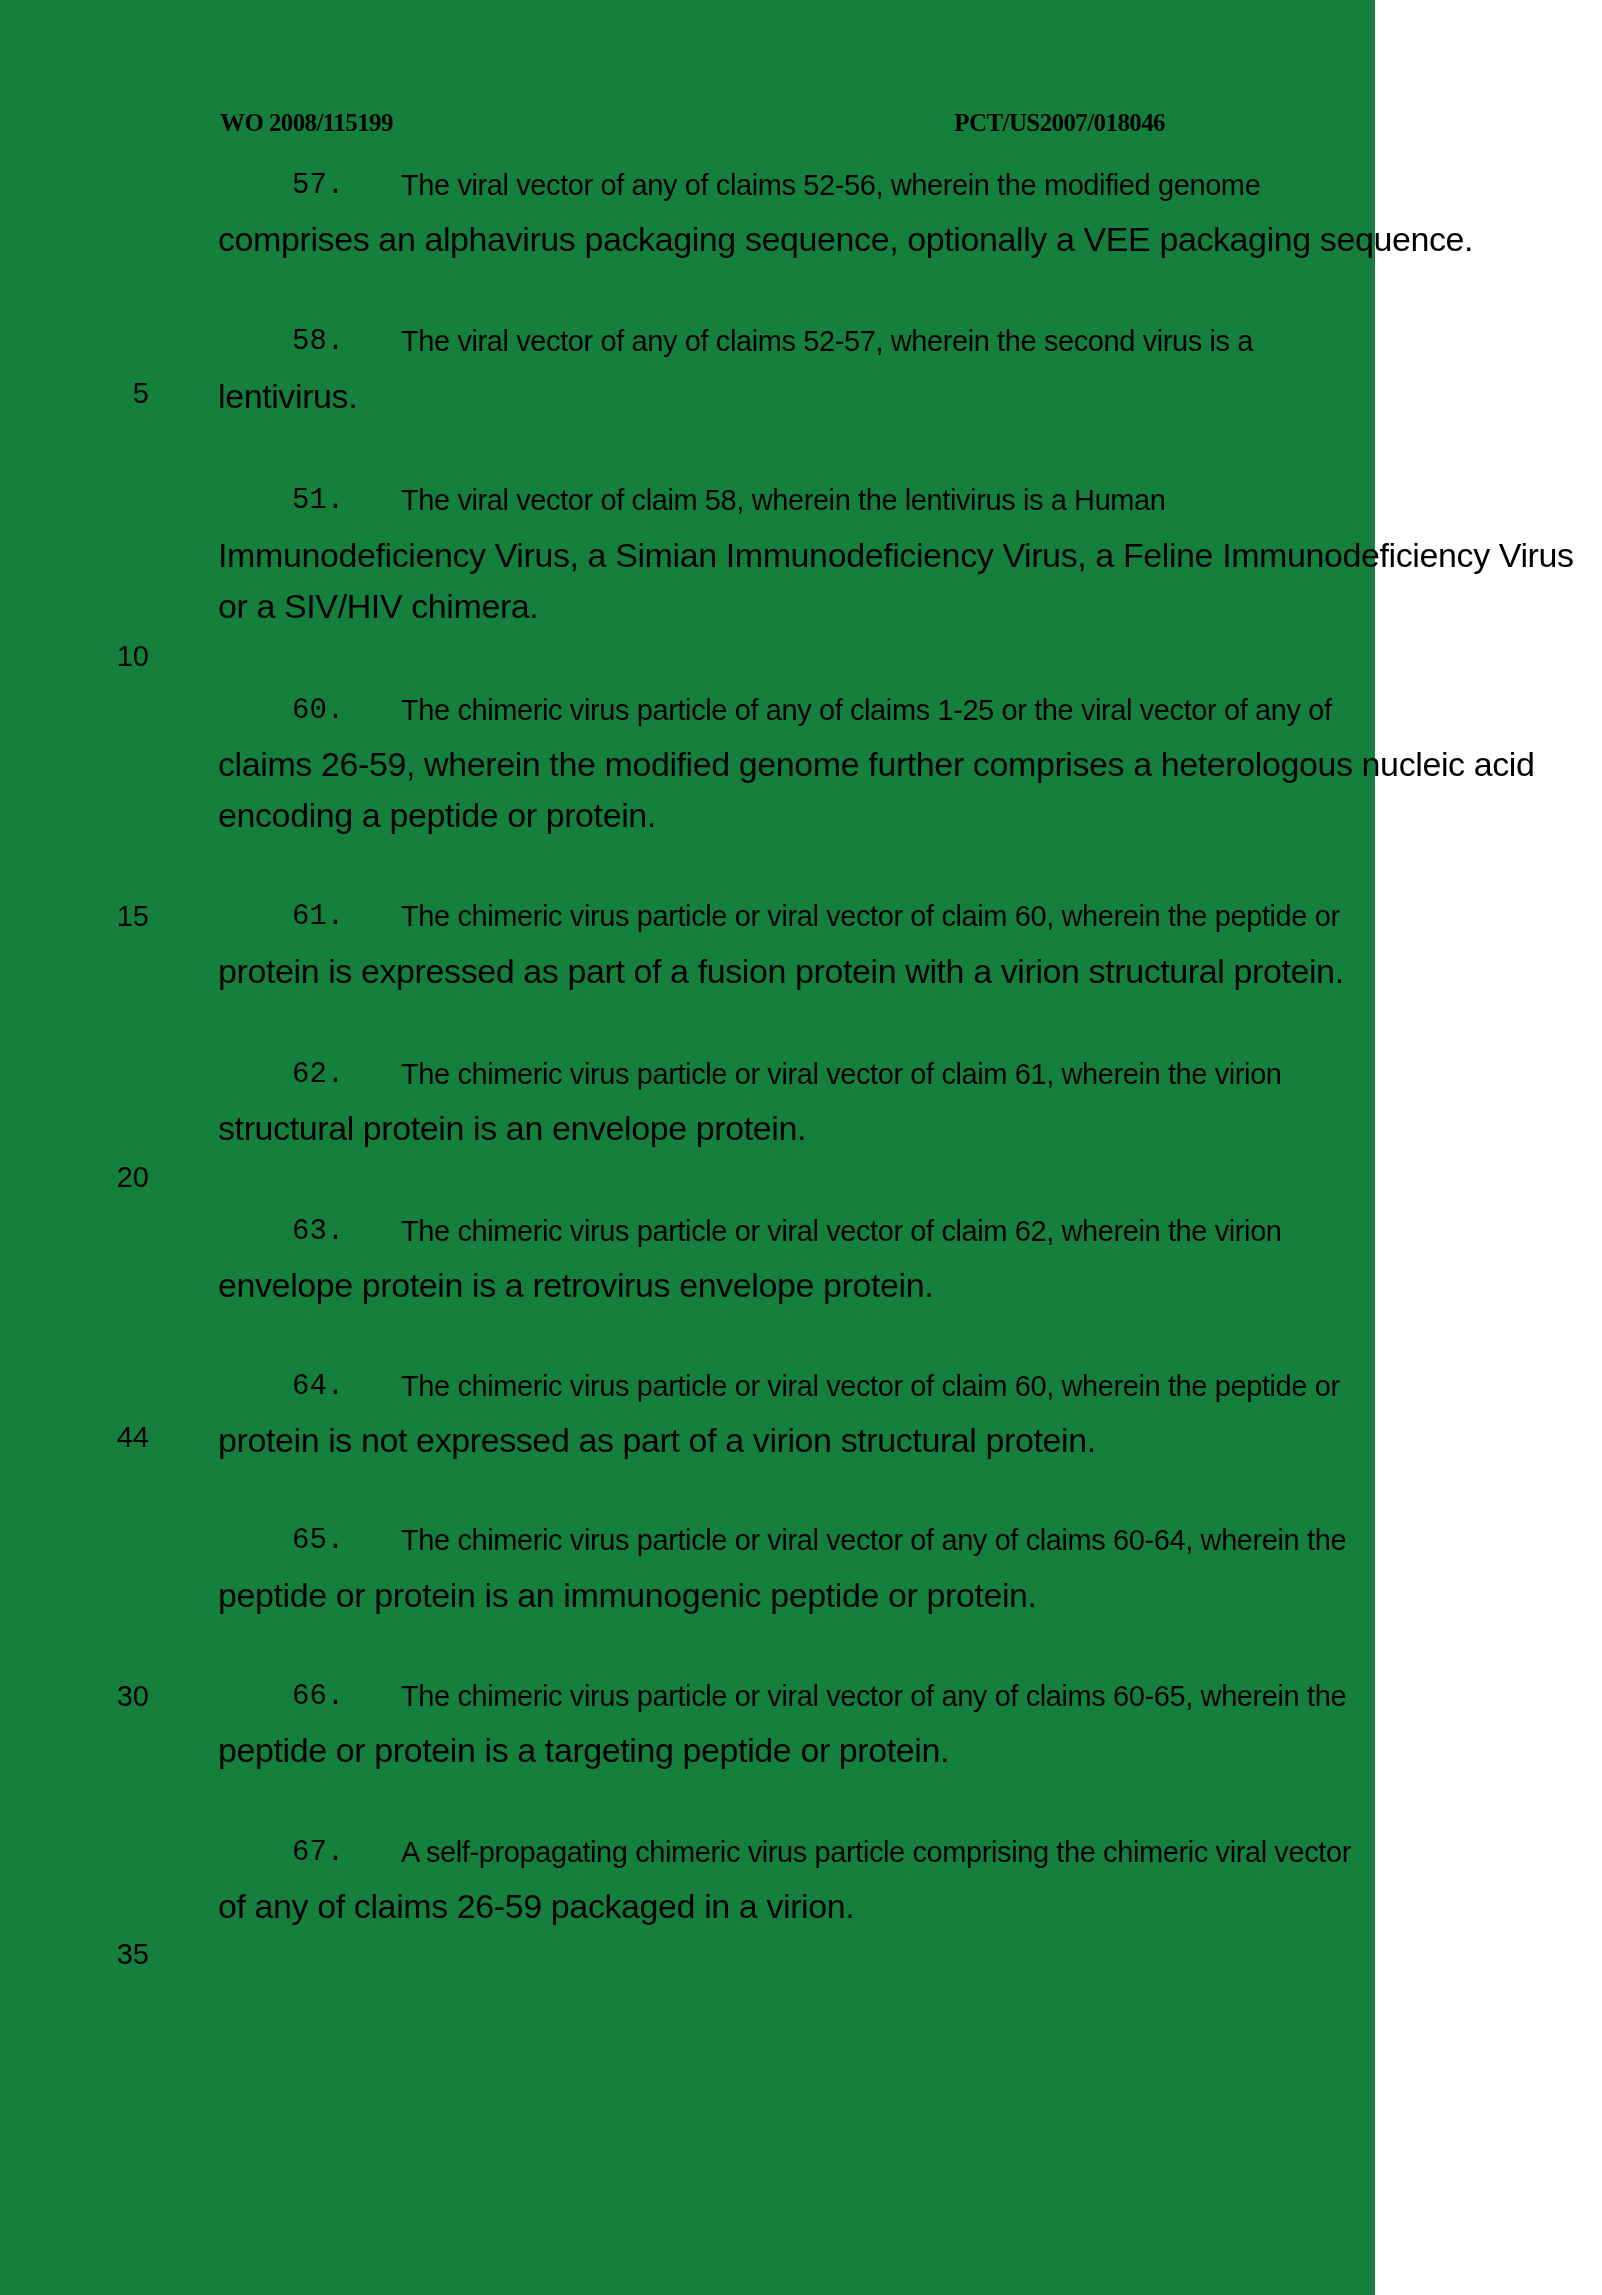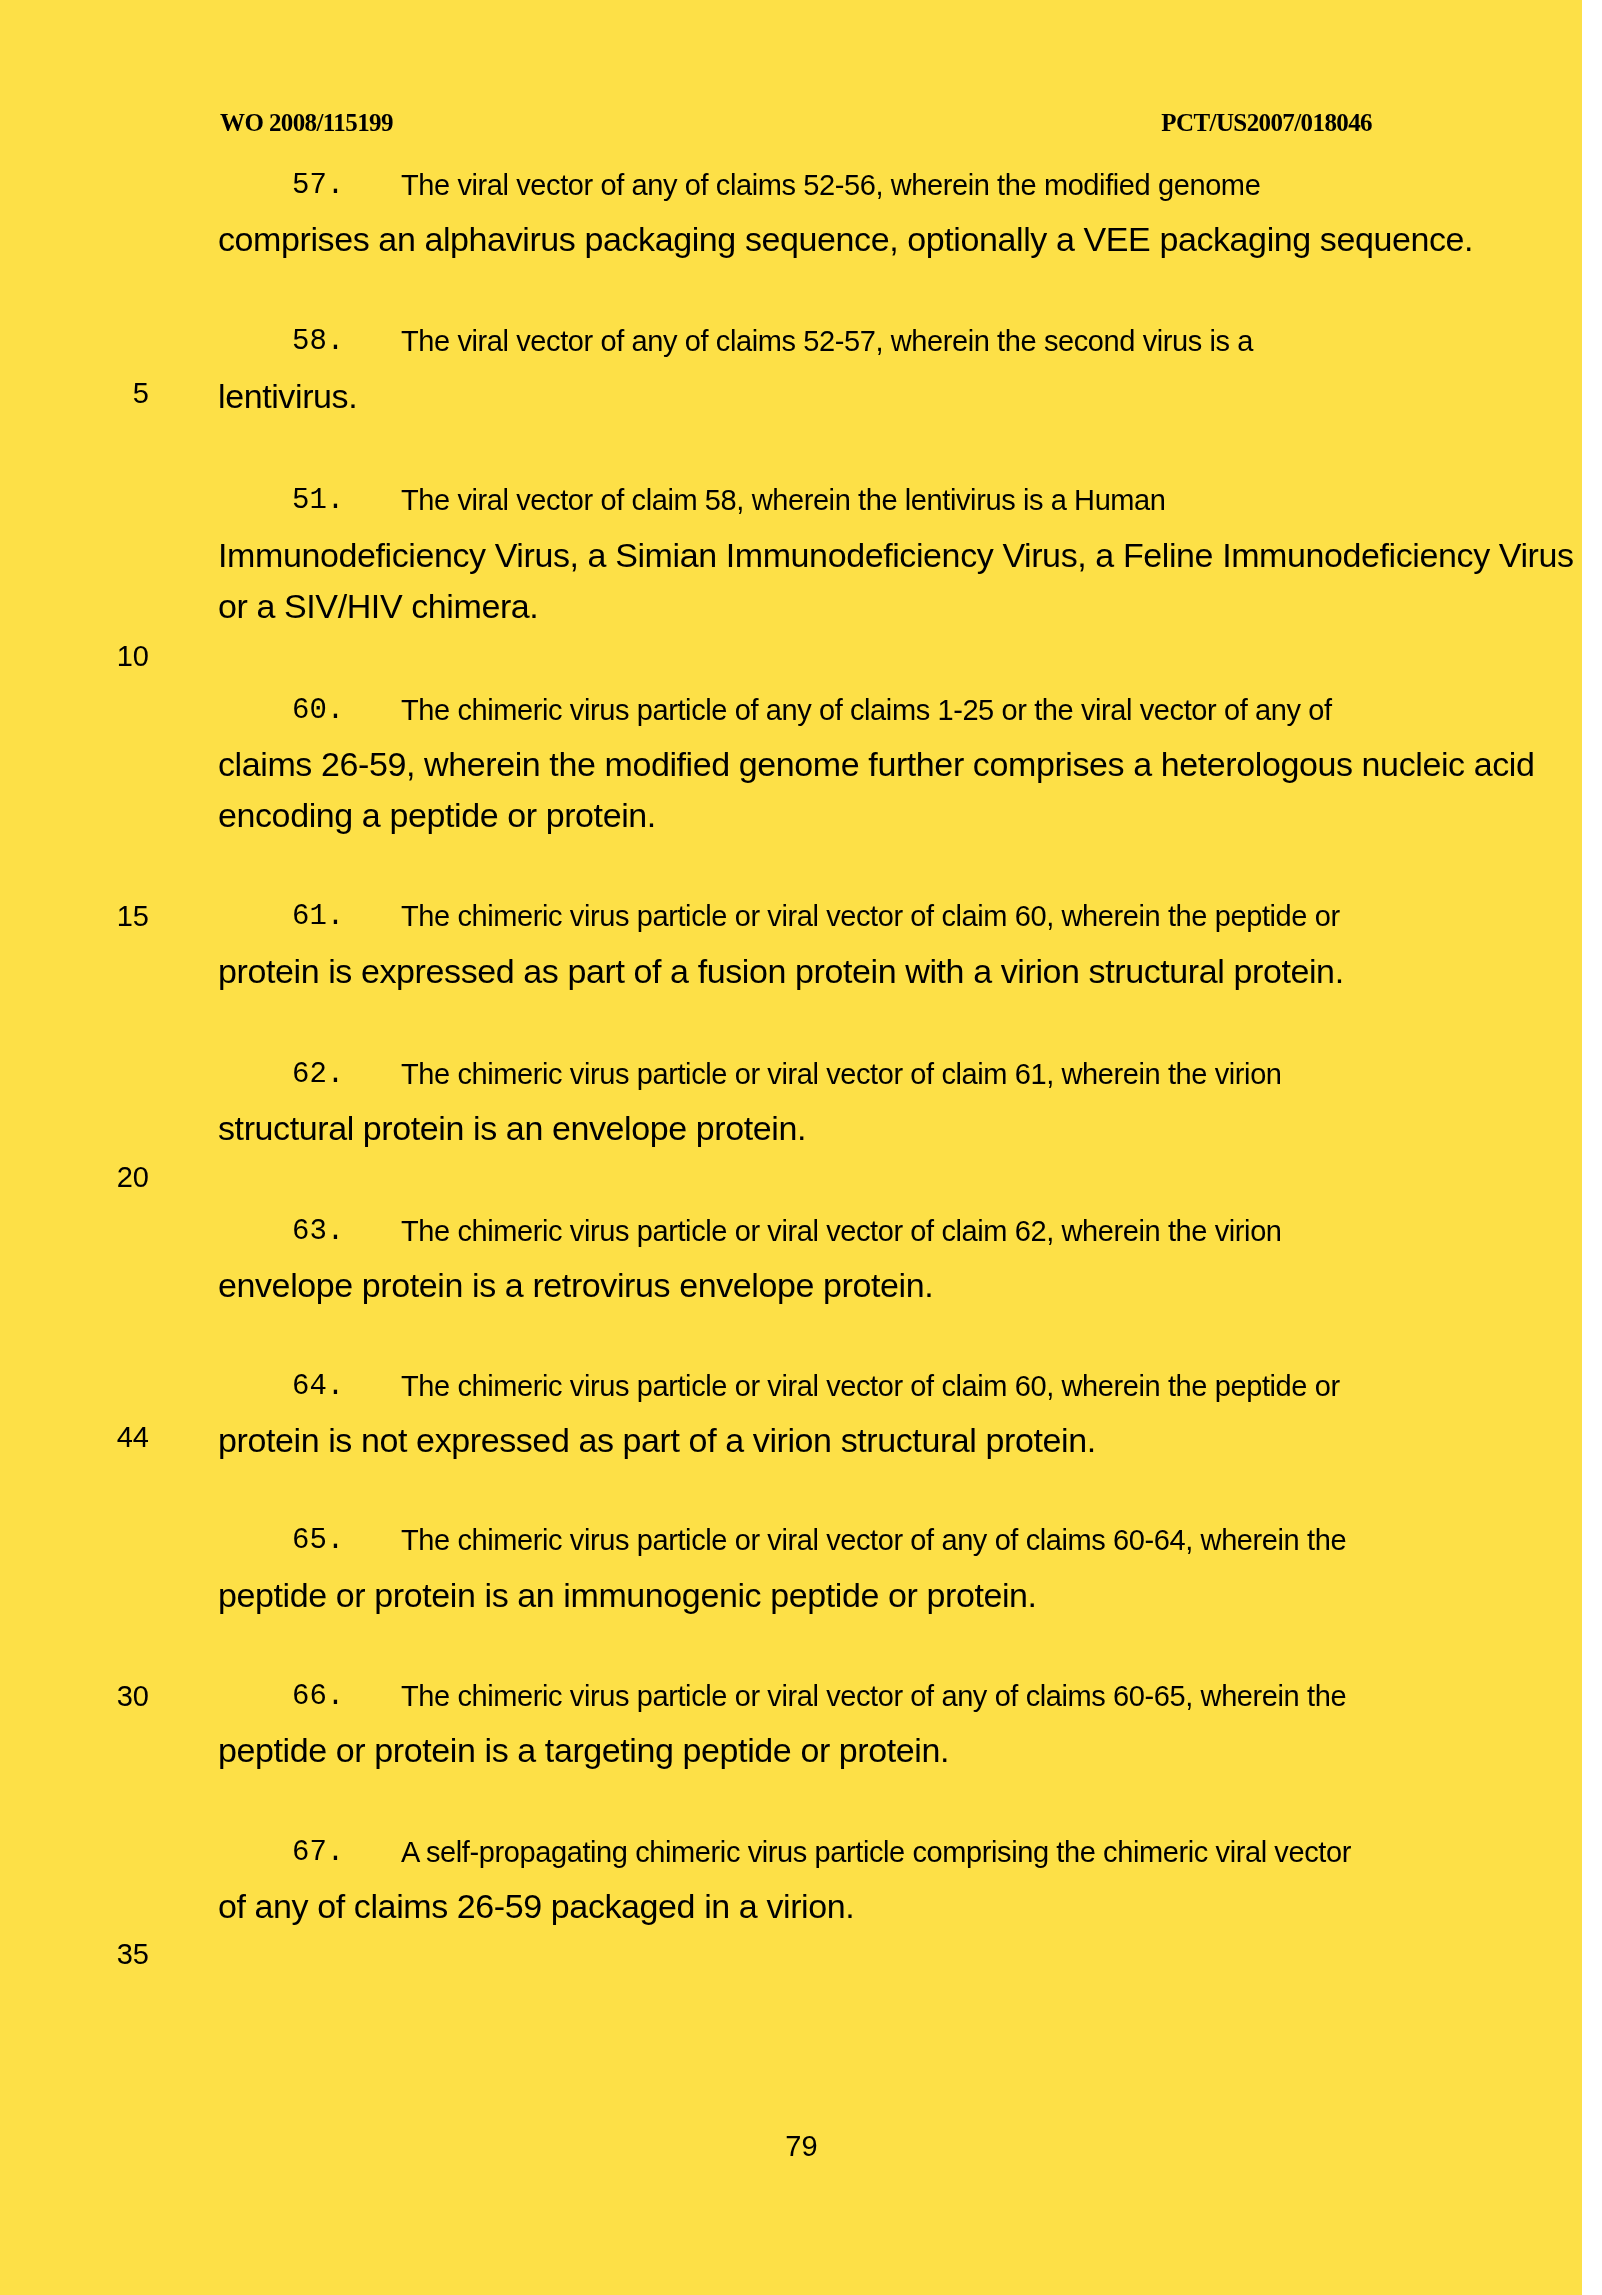--- a/index.html
+++ b/index.html
@@ -1,17 +1,17 @@
 <!DOCTYPE html>
 <html style="font-size:10.4px"><head>
 <meta charset="utf-8">
 <style>
   html, body { margin: 0; padding: 0; background: #ffffff; }
   body { width: 1603px; height: 2295px; position: relative; overflow: hidden; color: #000; }
-  .page { position: absolute; left: 0; top: 0; width: 1582px; height: 2295px; background: #fde047; }
+  .page { position: absolute; left: 0; top: 0; width: 1375px; height: 2295px; background: #15803d; }
   .hdr { position: absolute; top: 109px; font-family: "Liberation Serif", serif; font-weight: bold; font-size: 25px; letter-spacing: -0.6px; }
   .hdr-left { left: 220px; }
   .hdr-right { right: 210px; }
   .line { position: absolute; left: 194px; font-family: "Liberation Sans", sans-serif; font-size: 34px; line-height: 1; white-space: nowrap; letter-spacing: -0.4px; margin-left: 24px; }
   .num { position: absolute; left: 292px; font-family: Liberation Mono, monospace; font-size: 29px; line-height: 1; }
   .first { position: absolute; left: 389px; font-family: "Liberation Sans", sans-serif; font-size: 29px; line-height: 1; white-space: nowrap; letter-spacing: -0.4px; margin-left: 12px; }
   .lnum { position: absolute; width: 52px; left: 97px; text-align: right; font-family: "Liberation Sans", sans-serif; font-size: 29px; line-height: 1; }
   .pageno { position: absolute; top: 2130px; left: 0; width: 1603px; text-align: center; font-family: "Liberation Sans", sans-serif; font-size: 29px; }
 </style>
 </head>
@@ -91,15 +91,14 @@
   </div>
 
   <span class="lnum" style="top:379px">5</span>
   <span class="lnum" style="top:642px">10</span>
   <span class="lnum" style="top:902px">15</span>
   <span class="lnum" style="top:1163px">20</span>
   <span class="lnum" style="top:1423px">44</span>
   <span class="lnum" style="top:1682px">30</span>
   <span class="lnum" style="top:1940px">35</span>
 
-  <div class="pageno">79</div>
 </div>
 
 
 </body></html>

